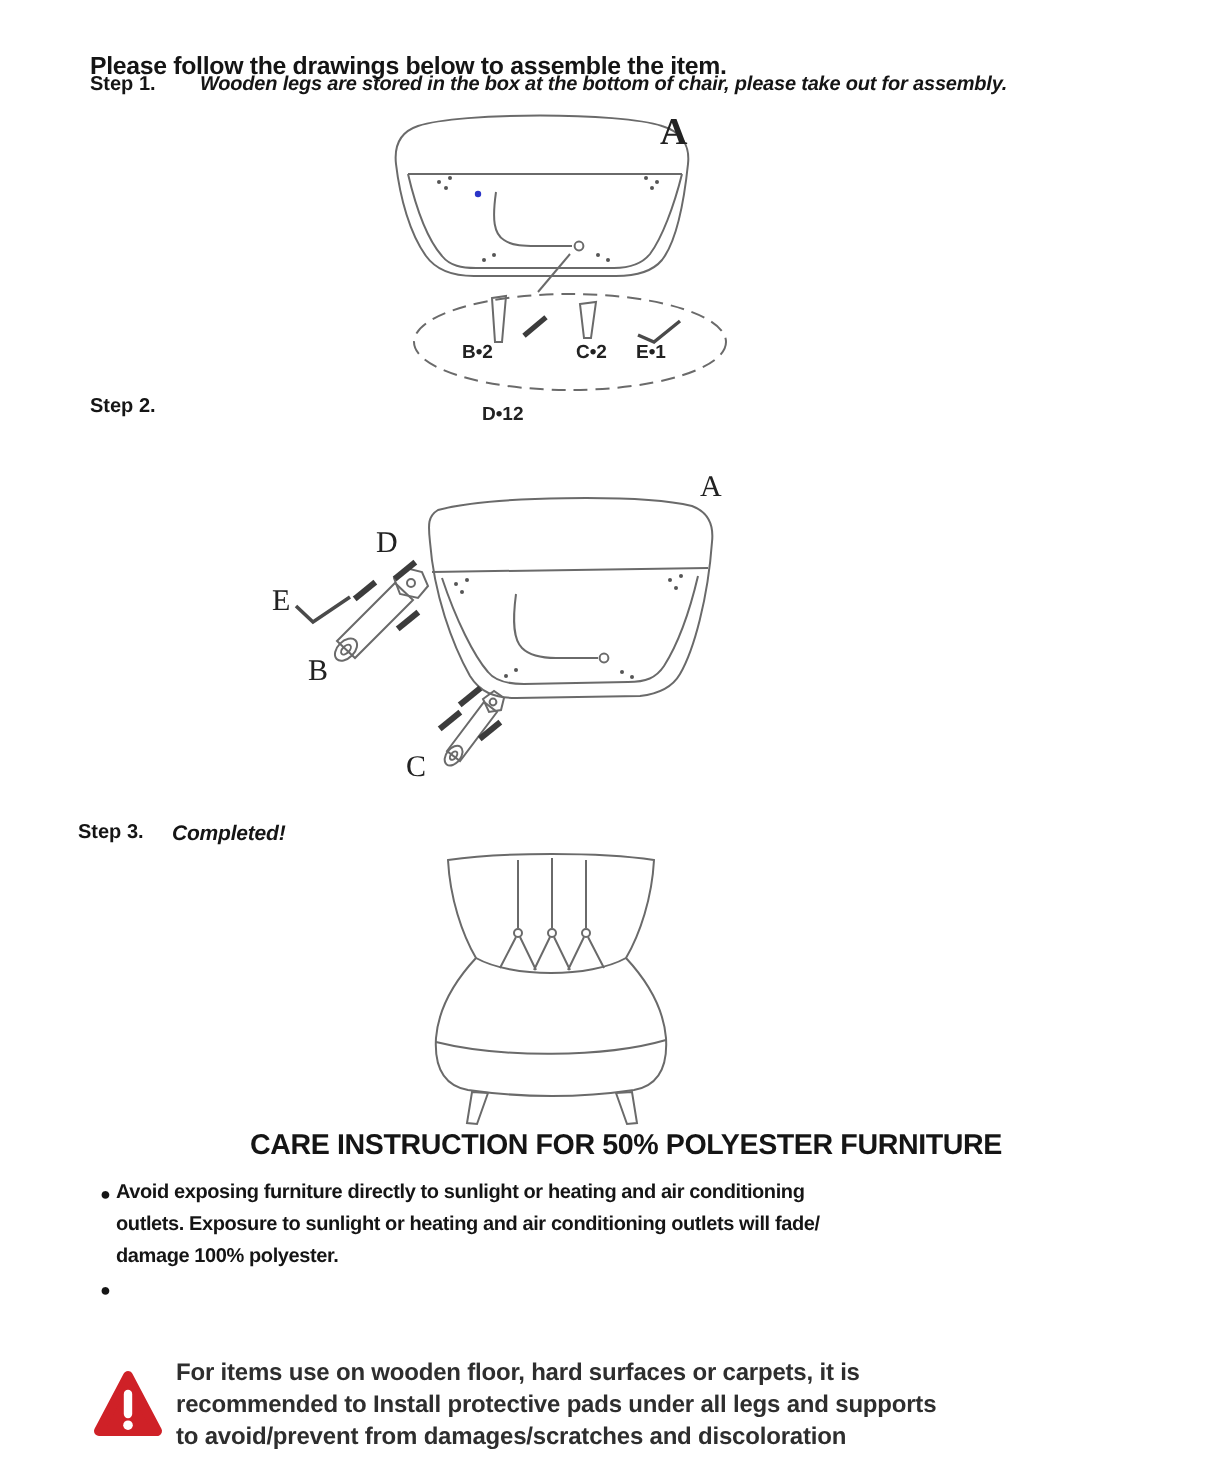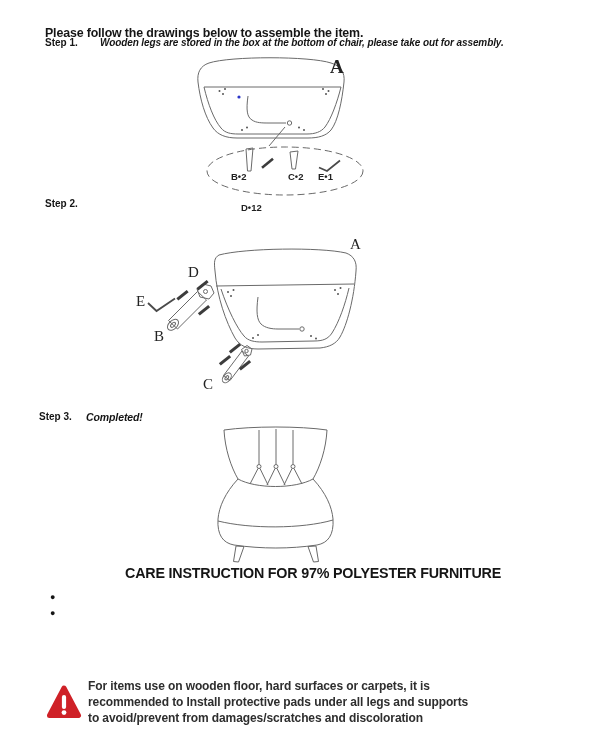--- a/index.html
+++ b/index.html
@@ -131,24 +131,27 @@
       <path d="M 259,430 L 259,464 M 276,429 L 276,464 M 293,430 L 293,464"></path>
       <circle cx="259" cy="466.5" r="2"></circle>
         <circle cx="276" cy="466.5" r="2"></circle>
         <circle cx="293" cy="466.5" r="2"></circle>
       <path d="M 258,468.5 L 250,484 M 260,468.5 L 268,485 M 275,468.5 L 267,485 M 277,468.5 L 285,485 M 292,468.5 L 284,485 M 294,468.5 L 302,484"></path>
       <path d="M 236,546 L 244,546.5 L 238.5,562 L 233.5,561.5 Z"></path>
       <path d="M 308,546.5 L 316,546 L 318.5,561.5 L 313.5,562 Z"></path>
     </g>
   </svg>
 
-  <div class="abs b care-heading">CARE INSTRUCTION FOR 97% POLYESTER  FURNITURE</div>
+  <div class="abs b care-heading">CARE INSTRUCTION FOR 50% POLYESTER  FURNITURE</div>
   <div class="abs bullets">
     <div class="bullet-row">
       <span class="bullet-marker">●</span>
+      <span class="bullet-text pre">Avoid exposing furniture directly to sunlight or heating and air conditioning
+outlets. Exposure to sunlight or heating and air conditioning outlets will fade/
+damage 100% polyester.</span>
     </div>
     <div class="bullet-row">
       <span class="bullet-marker">●</span>
     </div>
   </div>
 
   <svg class="abs" style="left:47px;top:684px;" width="34" height="38" viewBox="0 0 34 38">
     <path d="M 17,4 L 31.5,31.5 L 2.5,31.5 Z" fill="#cf2127" stroke="#cf2127" stroke-width="5" stroke-linejoin="round"></path>
     <line x1="17" y1="13" x2="17" y2="23" stroke="#ffffff" stroke-width="4.2" stroke-linecap="round"></line>
     <circle cx="17" cy="28.6" r="2.4" fill="#ffffff"></circle>

